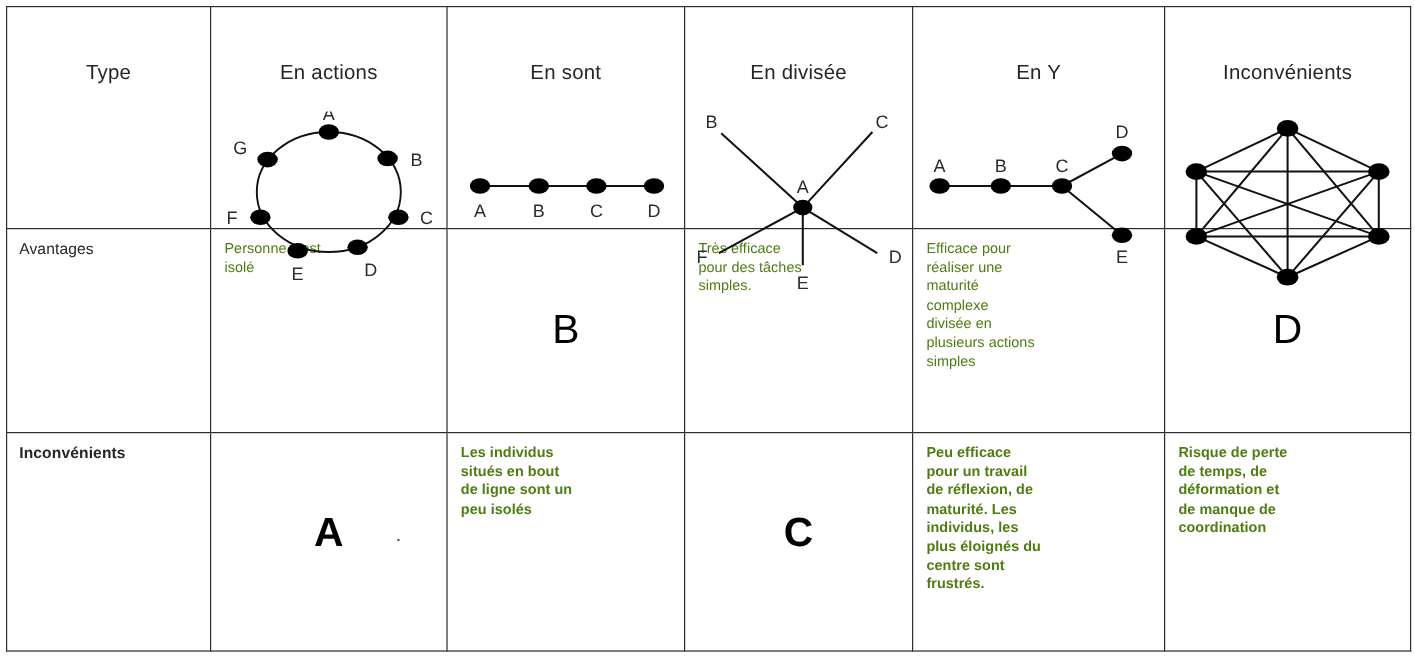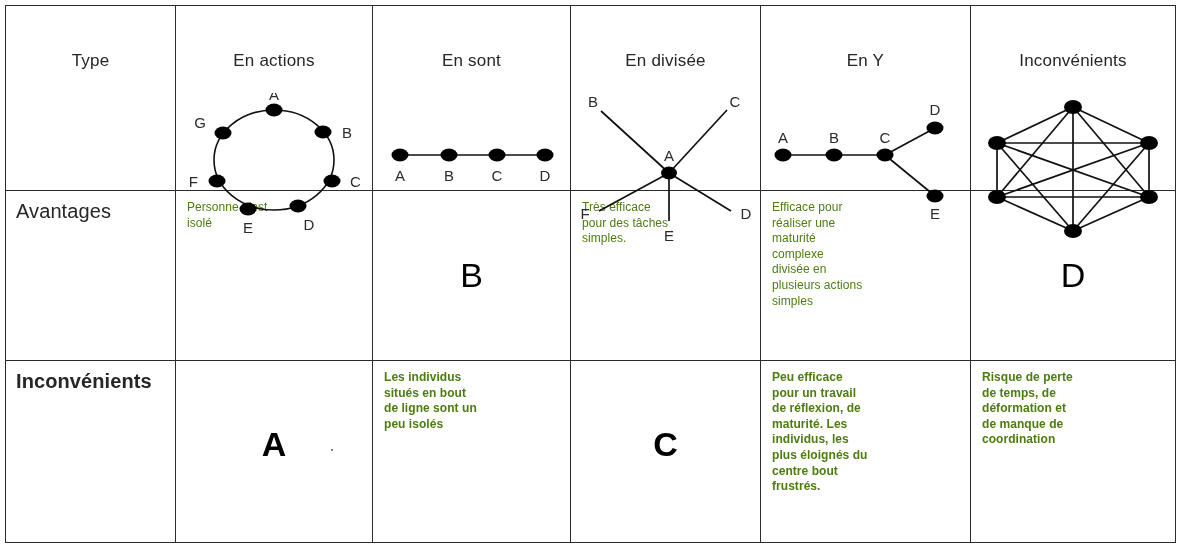--- a/index.html
+++ b/index.html
@@ -57,21 +57,21 @@
     text-align: center;
     font-size: 17px;
     letter-spacing: 0.2px;
     padding-top: 6px;
     color: #262626;
     margin-top: 39px;
   }
 
   .rowlabel {
     display: block;
-    font-size: 20px;
+    font-size: 13px;
     padding: 9px 0 0 10px;
     color: #262626;
     letter-spacing: 0.1px;
   }
 
   .celltext {
     display: block;
     font-size: 12px;
     line-height: 1.30;
     padding: 9px 10px 0 11px;
@@ -310,21 +310,21 @@
         <td>
           <span class="blankmark offset-up">C</span>
         </td>
         <td>
           <span class="celltext">Peu efficace
 pour un travail
 de réflexion, de
 maturité. Les
 individus, les
 plus éloignés du
-centre bout
+centre sont
 frustrés.</span>
         </td>
         <td>
           <span class="celltext">Risque de perte
 de temps, de
 déformation et
 de manque de
 coordination</span>
         </td>
       </tr>

